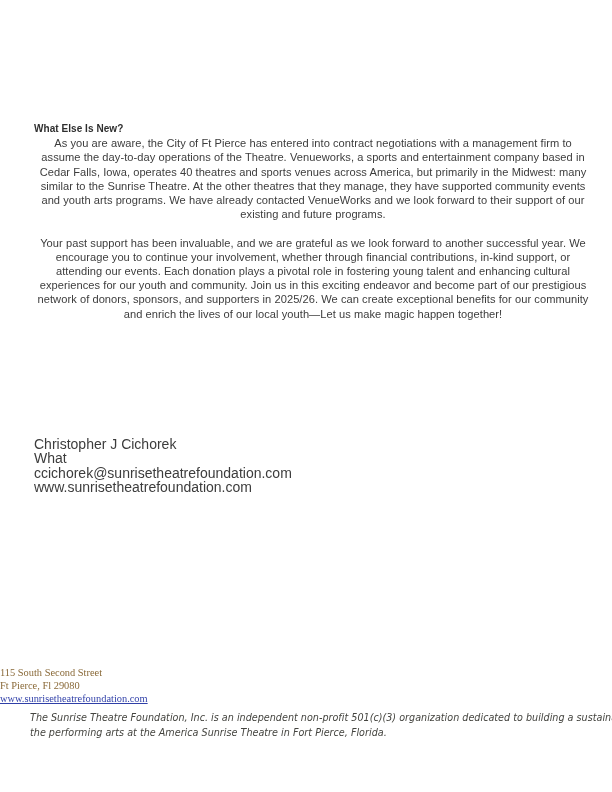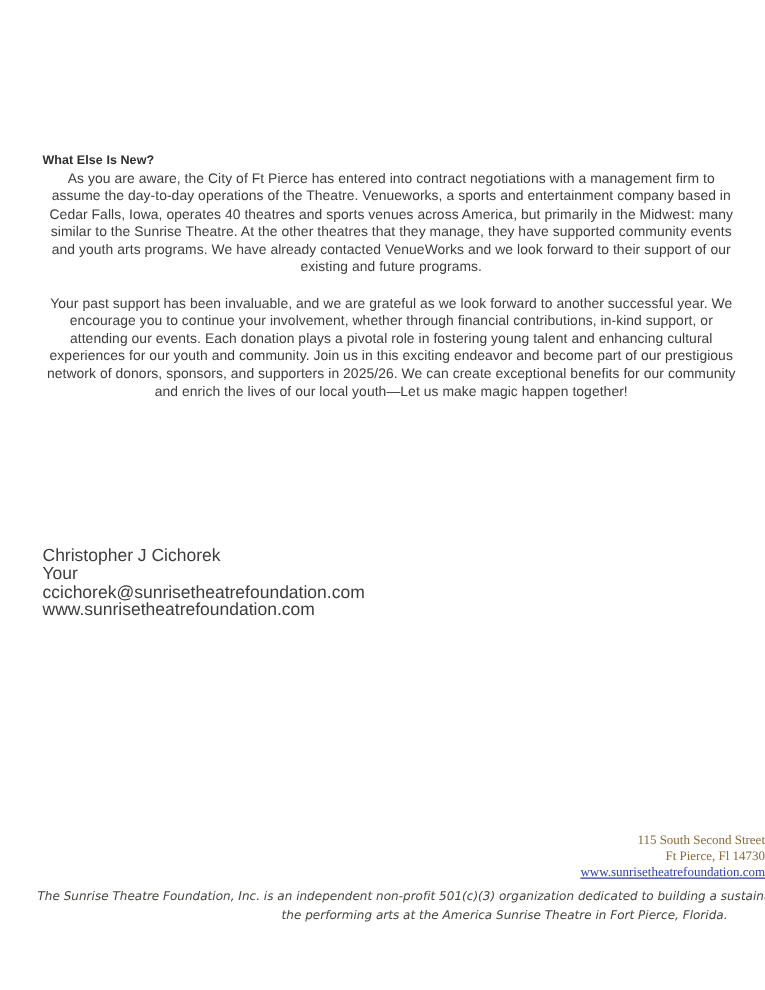--- a/index.html
+++ b/index.html
@@ -66,21 +66,21 @@
     margin: 0;
     white-space: nowrap;
   }
 
   
   .footer {
     position: absolute;
     left: 0;
     right: 0;
     top: 666px;
-    text-align: right;
+    text-align: left;
   }
 
   .footer-address-line {
     font-family: "Liberation Serif", serif;
     font-size: 10.4px;
     line-height: 13.2px;
     color: #8a6a39;
     margin: 0;
   }
 
@@ -127,28 +127,28 @@
 
     <p class="body-paragraph">Your past support has been invaluable, and we are grateful as we look forward to another successful year. We encourage you to continue your involvement, whether through financial contributions, in-kind support, or attending our events. Each donation plays a pivotal role in fostering young talent and enhancing cultural experiences for our youth and community. Join us in this exciting endeavor and become part of our prestigious network of donors, sponsors, and supporters in 2025/26. We can create exceptional benefits for our community and enrich the lives of our local youth—Let us make magic happen together!</p>
 
     <div class="para-gap"></div>
 
 
   </div>
 
   <div class="signature-block">
     <p class="signature-line">Christopher J Cichorek</p>
-    <p class="signature-line">Your</p>
+    <p class="signature-line">What</p>
     <p class="signature-line">ccichorek@sunrisetheatrefoundation.com</p>
     <p class="signature-line">www.sunrisetheatrefoundation.com</p>
   </div>
 
   <div class="footer">
     <p class="footer-address-line">115 South Second Street</p>
-    <p class="footer-address-line">Ft Pierce, Fl 14730</p>
+    <p class="footer-address-line">Ft Pierce, Fl 29080</p>
     <a class="footer-url" href="#">www.sunrisetheatrefoundation.com</a>
     <p class="footer-mission">
       <span class="footer-mission-line footer-mission-top">The Sunrise Theatre Foundation, Inc. is an independent non-profit 501(c)(3) organization dedicated to building a sustainable future for</span>
       <span class="footer-mission-line">the performing arts at the America Sunrise Theatre in Fort Pierce, Florida.</span>
     </p>
   </div>
 
 </div>
 
 </body></html>

